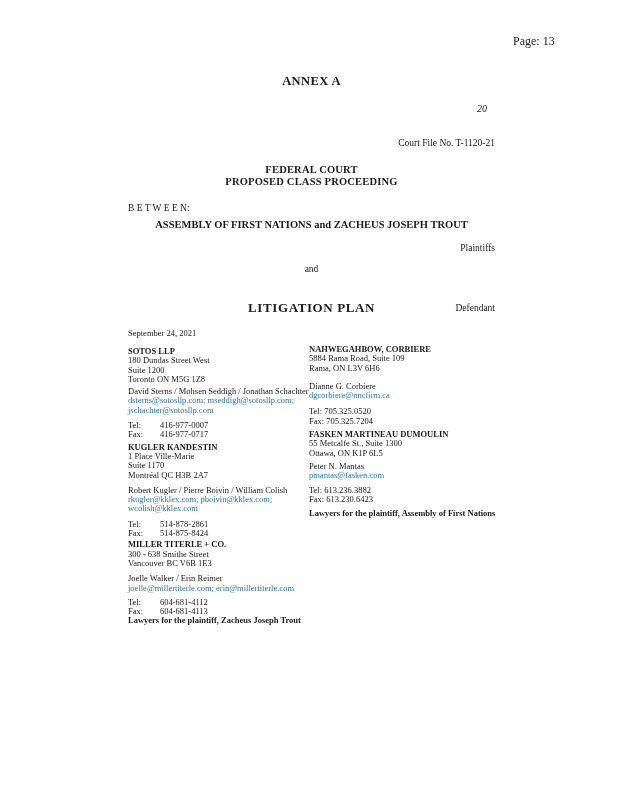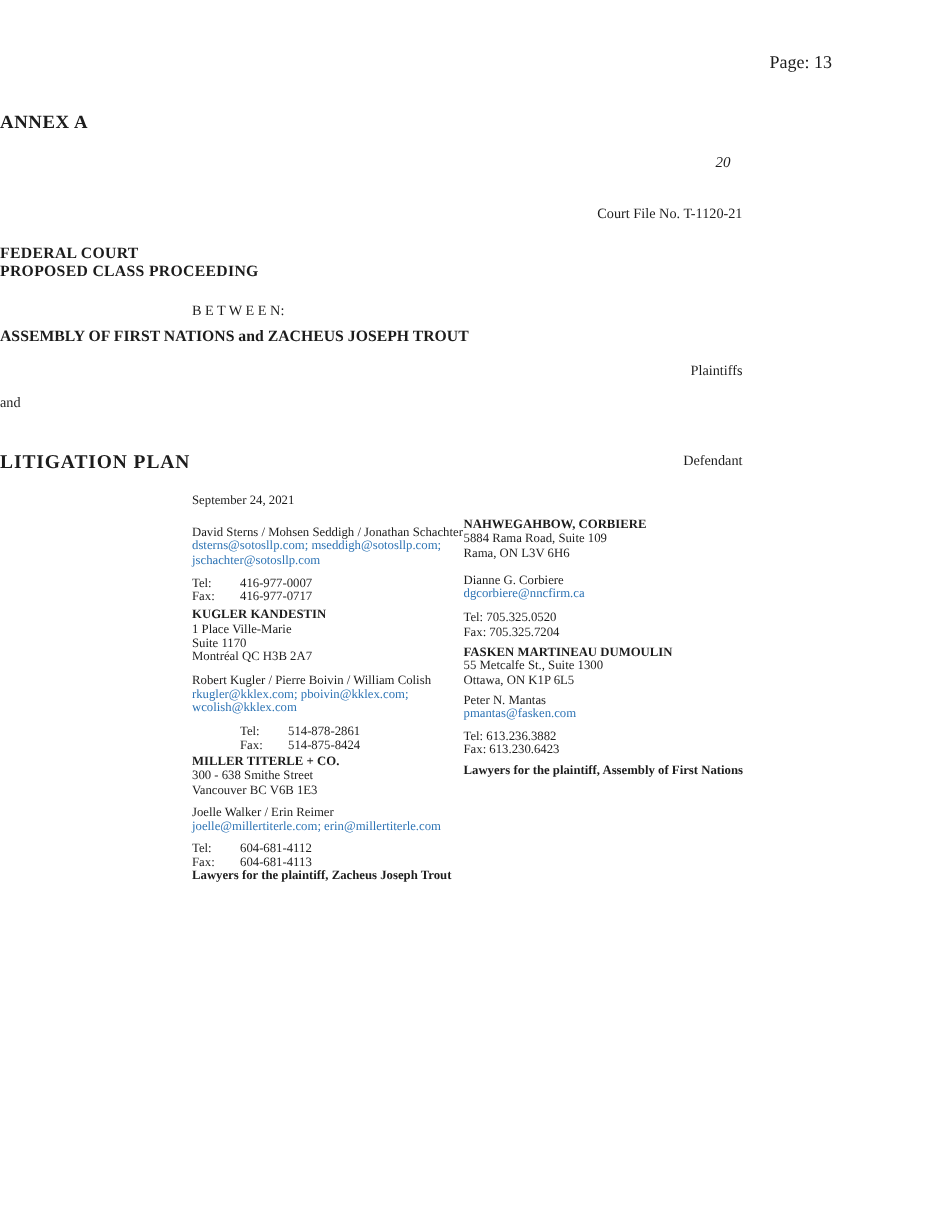--- a/index.html
+++ b/index.html
@@ -5,21 +5,21 @@
   html,body{margin:0;padding:0;background:#fff;}
   #page{
     position:relative;
     width:623px;height:807px;
     background:#ffffff;
     font-family:"Liberation Serif","DejaVu Serif",serif;
     color:#1c1c1c;
     overflow:hidden;
   }
   .abs{position:absolute;}
-  .center{left:0;width:623px;}
+  .center{left:0;width:623px;text-align:center;}
   .bold{font-weight:bold;}
   
   .page-hdr{font-size:12px;}
   .annex{font-size:12.5px;letter-spacing:.4px;}
   .docnum{font-size:10px;font-style:italic;}
   .courtfile{font-size:9.5px;}
   .h-court{font-size:10.5px;letter-spacing:.2px;}
   .between{font-size:9.5px;}
   .parties{font-size:10.5px;}
   .role{font-size:9.5px;}
@@ -61,20 +61,26 @@
 
 
   <div class="abs role" style="right:128px;top:303px;">Defendant</div>
 
   <div class="abs center doc-title bold" style="top:300px;">LITIGATION PLAN</div>
 
   <div class="abs date-line" style="left:128px;top:328px;">September 24, 2021</div>
 
   <div id="col-left" class="col">
 
+    <div class="blk">
+      <div class="line bold">SOTOS LLP</div>
+      <div class="line">180 Dundas Street West</div>
+      <div class="line">Suite 1200</div>
+      <div class="line">Toronto ON M5G 1Z8</div>
+    </div>
     <div class="blk" style="margin-top:3px;">
       <div class="line">David Sterns / Mohsen Seddigh / Jonathan Schachter</div>
       <div class="line"><span class="email">dsterns@sotosllp.com; mseddigh@sotosllp.com;</span></div>
       <div class="line"><span class="email">jschachter@sotosllp.com</span></div>
     </div>
     <div class="blk" style="margin-top:6px;">
       <div class="line telrow"><span class="lbl">Tel:</span><span>416-977-0007</span></div>
       <div class="line telrow"><span class="lbl">Fax:</span><span>416-977-0717</span></div>
     </div>
 
@@ -82,21 +88,21 @@
       <div class="line bold">KUGLER KANDESTIN</div>
       <div class="line">1 Place Ville-Marie</div>
       <div class="line">Suite 1170</div>
       <div class="line">Montréal QC H3B 2A7</div>
     </div>
     <div class="blk" style="margin-top:6px;">
       <div class="line">Robert Kugler / Pierre Boivin / William Colish</div>
       <div class="line"><span class="email">rkugler@kklex.com; pboivin@kklex.com;</span></div>
       <div class="line"><span class="email">wcolish@kklex.com</span></div>
     </div>
-    <div class="blk" style="margin-top:6px;margin-left:32px;">
+    <div class="blk" style="margin-top:6px;">
       <div class="line telrow"><span class="lbl">Tel:</span><span>514-878-2861</span></div>
       <div class="line telrow"><span class="lbl">Fax:</span><span>514-875-8424</span></div>
     </div>
 
     <div class="blk" style="margin-top:2px;">
       <div class="line bold">MILLER TITERLE + CO.</div>
       <div class="line">300 - 638 Smithe Street</div>
       <div class="line">Vancouver BC V6B 1E3</div>
     </div>
     <div class="blk" style="margin-top:6px;">

